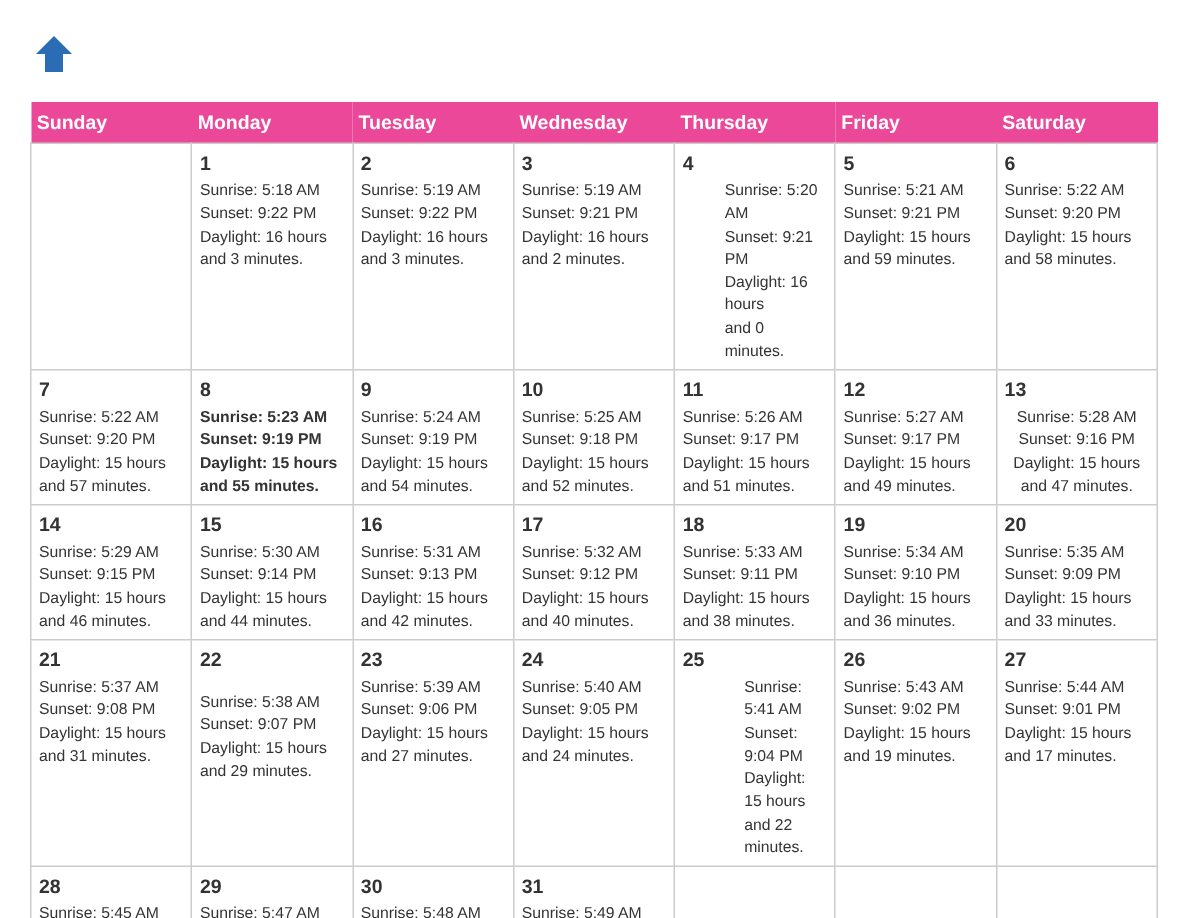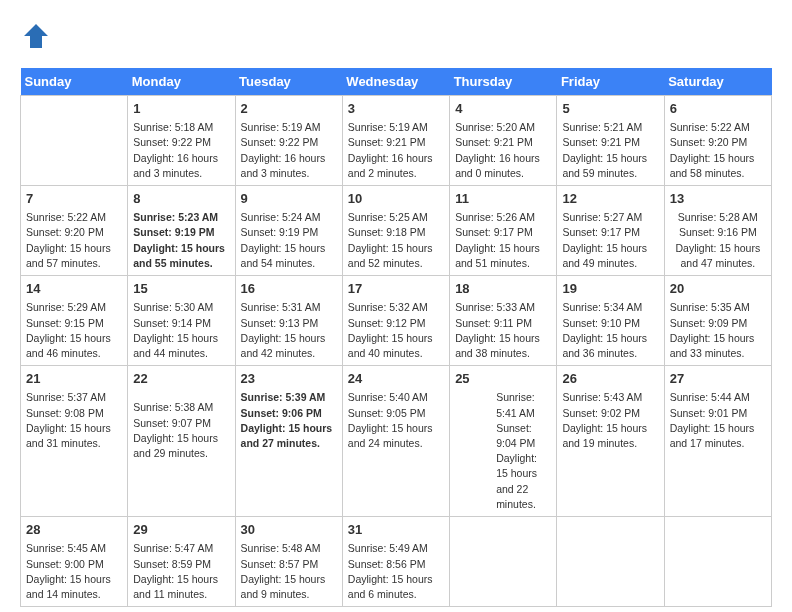--- a/index.html
+++ b/index.html
@@ -43,21 +43,21 @@
     .location {
       font-size: 16px;
       color: #555;
     }
     table {
       width: 100%;
       border-collapse: collapse;
       font-size: 11px;
     }
     thead tr th {
-      background-color: #3b82f6;
+      background-color: #ec4899;
       color: #fff;
       padding: 6px 4px;
       text-align: left;
       font-size: 13px;
       font-weight: bold;
     }
     tbody tr td {
       border: 1px solid #ccc;
       vertical-align: top;
       padding: 4px 5px;
@@ -131,21 +131,21 @@
         </td>
         <td>
           <span class="day-num">3</span>
           <div class="day-info" style="white-space: pre-line;">Sunrise: 5:19 AM
 Sunset: 9:21 PM
 Daylight: 16 hours
 and 2 minutes.</div>
         </td>
         <td>
           <span class="day-num">4</span>
-          <div class="day-info" style="white-space: pre-line;">Sunrise: 5:20 AM
+          <div class="day-info" style="white-space: pre-line; margin-left: 28px;">Sunrise: 5:20 AM
 Sunset: 9:21 PM
 Daylight: 16 hours
 and 0 minutes.</div>
         </td>
         <td>
           <span class="day-num">5</span>
           <div class="day-info" style="white-space: pre-line;">Sunrise: 5:21 AM
 Sunset: 9:21 PM
 Daylight: 15 hours
 and 59 minutes.</div>
@@ -270,21 +270,21 @@
         </td>
         <td>
           <span class="day-num">22</span>
           <div class="day-info" style="white-space: pre-line; margin-top: 12px;">Sunrise: 5:38 AM
 Sunset: 9:07 PM
 Daylight: 15 hours
 and 29 minutes.</div>
         </td>
         <td>
           <span class="day-num">23</span>
-          <div class="day-info" style="white-space: pre-line; font-weight: bold;">Sunrise: 5:39 AM
+          <div class="day-info" style="white-space: pre-line;">Sunrise: 5:39 AM
 Sunset: 9:06 PM
 Daylight: 15 hours
 and 27 minutes.</div>
         </td>
         <td>
           <span class="day-num">24</span>
           <div class="day-info" style="white-space: pre-line;">Sunrise: 5:40 AM
 Sunset: 9:05 PM
 Daylight: 15 hours
 and 24 minutes.</div>

